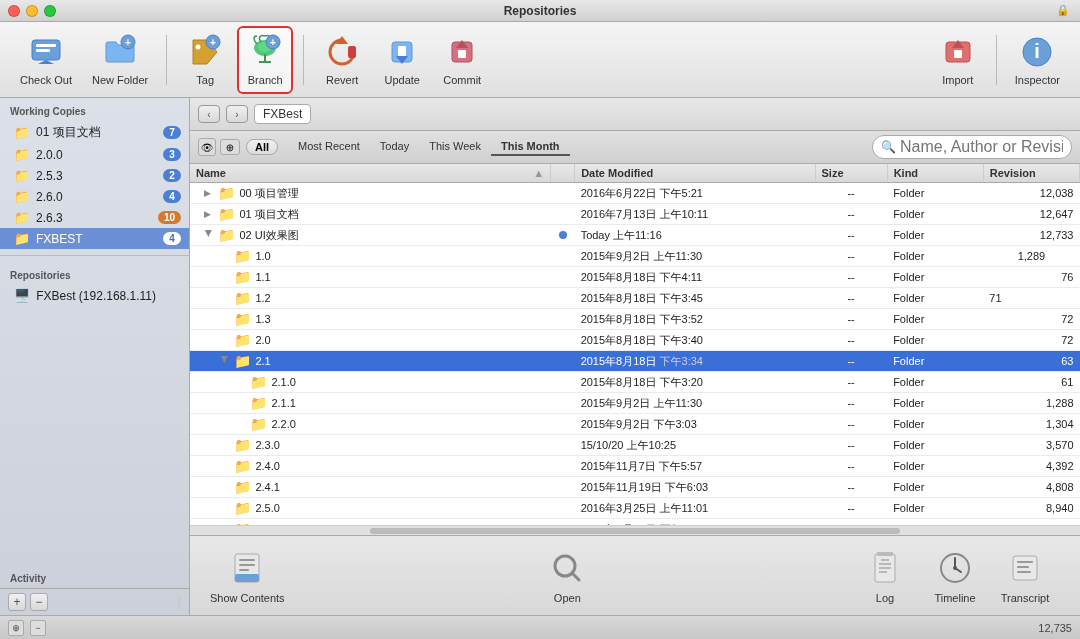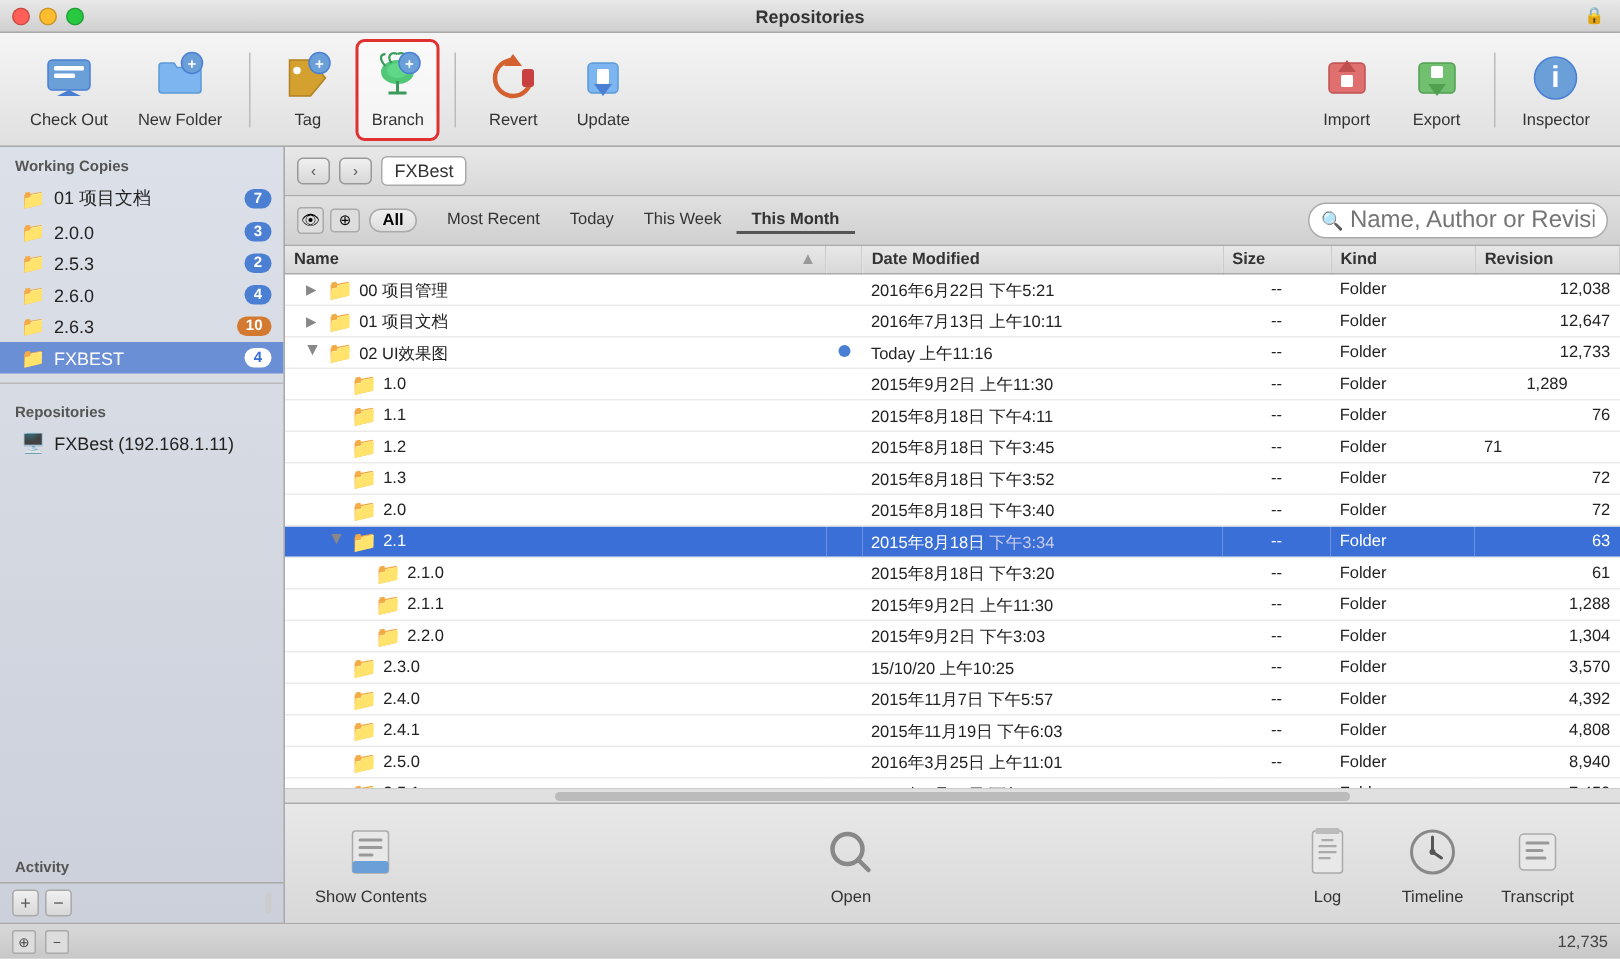--- a/index.html
+++ b/index.html
@@ -395,45 +395,45 @@
     <div class="toolbar-icon">
       <svg width="36" height="36" viewBox="0 0 36 36">
         <rect x="8" y="8" width="20" height="20" rx="3" fill="#7db5f0" stroke="#5a9ad4" stroke-width="1"></rect>
         <polygon points="18,30 12,22 24,22" fill="#4a7fd4"></polygon>
         <rect x="14" y="12" width="8" height="10" rx="1" fill="white"></rect>
       </svg>
     </div>
     <span class="toolbar-label">Update</span>
   </div>
 
+  <div class="toolbar-item">
+    <div class="toolbar-icon">
+      <svg width="36" height="36" viewBox="0 0 36 36">
+        <rect x="8" y="8" width="20" height="20" rx="3" fill="#d47080" stroke="#b45060" stroke-width="1"></rect>
+        <polygon points="18,6 12,14 24,14" fill="#b45060"></polygon>
+        <rect x="14" y="16" width="8" height="8" rx="1" fill="white"></rect>
+      </svg>
+    </div>
+    <span class="toolbar-label">Commit</span>
+  </div>
 
 
   <div style="flex:1"></div>
 
   <div class="toolbar-item">
     <div class="toolbar-icon">
       <svg width="36" height="36" viewBox="0 0 36 36">
         <rect x="6" y="8" width="24" height="20" rx="3" fill="#e07070" stroke="#c05050" stroke-width="1"></rect>
         <polygon points="18,6 12,14 24,14" fill="#c05050"></polygon>
         <rect x="14" y="16" width="8" height="8" rx="1" fill="white"></rect>
       </svg>
     </div>
     <span class="toolbar-label">Import</span>
   </div>
 
-  <div class="toolbar-item">
-    <div class="toolbar-icon">
-      <svg width="36" height="36" viewBox="0 0 36 36">
-        <rect x="6" y="8" width="24" height="20" rx="3" fill="#70c070" stroke="#50a050" stroke-width="1"></rect>
-        <polygon points="18,30 12,22 24,22" fill="#50a050"></polygon>
-        <rect x="14" y="10" width="8" height="8" rx="1" fill="white"></rect>
-      </svg>
-    </div>
-    <span class="toolbar-label">Export</span>
-  </div>
 
   <div class="toolbar-sep"></div>
 
   <div class="toolbar-item">
     <div class="toolbar-icon">
       <svg width="36" height="36" viewBox="0 0 36 36">
         <circle cx="18" cy="18" r="14" fill="#6a9fd8" stroke="#4a7fd4" stroke-width="1"></circle>
         <text x="18" y="24" text-anchor="middle" font-size="20" fill="white" font-weight="bold">i</text>
       </svg>
     </div>

